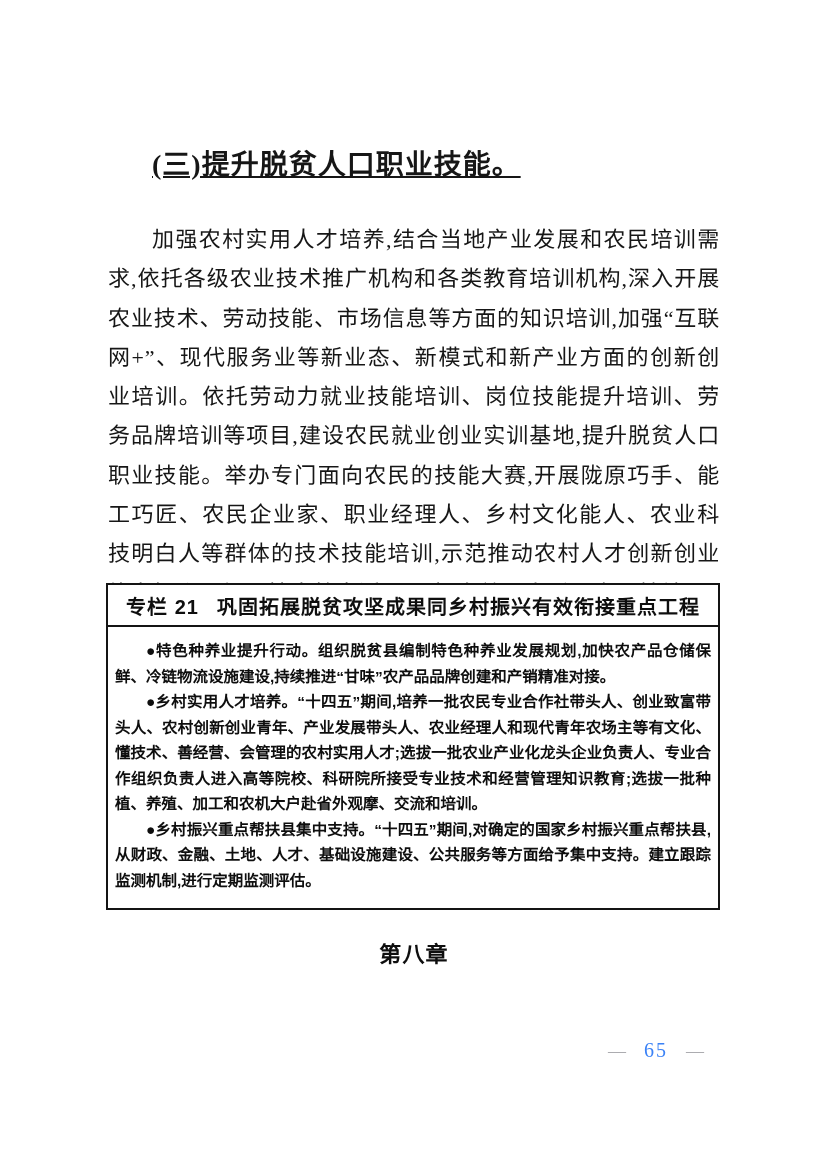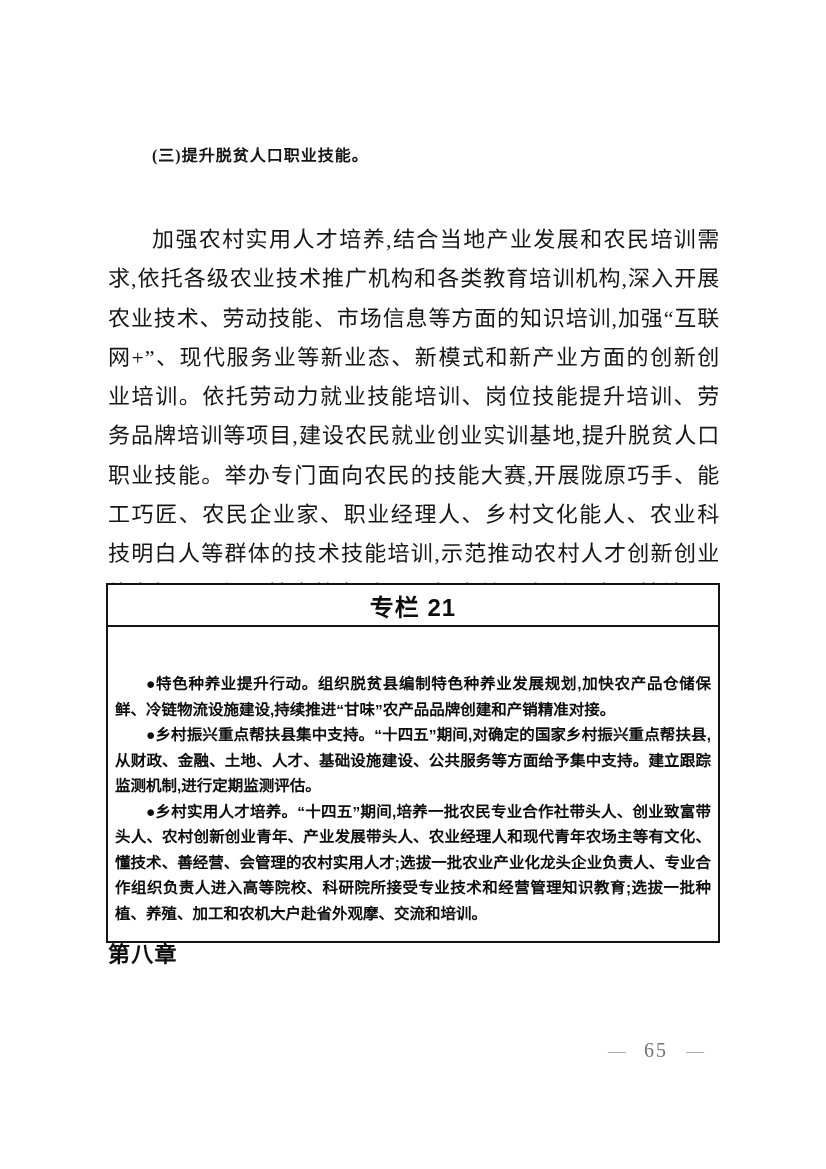--- a/index.html
+++ b/index.html
@@ -13,23 +13,24 @@
     color: #1a1a1a;
     overflow: hidden;
   }
 
   .section-heading {
     position: absolute;
     top: 142px; left: 108px; width: 612px;
     padding-left: 44px;
     font-family: "Liberation Serif", "DejaVu Serif", serif;
     font-weight: bold;
-    font-size: 16px;
+    font-size: 28px;
     letter-spacing: 1px;
     color: #161616;
+    text-decoration: underline;
   }
   .body-para {
     position: absolute;
     left: 108px; width: 612px;
     font-family: "Liberation Serif", "DejaVu Serif", serif;
     font-size: 22px;
     line-height: 39.3px;
     letter-spacing: 0.8px;
     text-align: justify;
     text-indent: 2em;
@@ -47,79 +48,79 @@
   }
   .callout-title {
     display: flex;
     align-items: center;
     justify-content: center;
     gap: 18px;
     height: 42px;
     border-bottom: 2px solid #141414;
     font-family: "Liberation Sans", "DejaVu Sans", sans-serif;
     font-weight: bold;
-    font-size: 24px;
+    font-size: 20px;
     letter-spacing: 1px;
     color: #0e0e0e;
   }
   .callout-body {
     padding: 11px 7px 15px 7px;
-    margin-top: 33px;
   }
   .callout-body p {
     font-family: "Liberation Sans", "DejaVu Sans", sans-serif;
     font-weight: bold;
     font-size: 15.5px;
     line-height: 25.5px;
     text-align: justify;
     text-indent: 2em;
     color: #0e0e0e;
   }
   .chapter-heading {
     position: absolute;
     top: 936px; left: 108px; width: 612px;
     display: flex;
-    justify-content: space-between;
+    justify-content: center;
     gap: 27px;
     font-family: "Liberation Sans", "DejaVu Sans", sans-serif;
     font-weight: bold;
     font-size: 22px;
     letter-spacing: 1.2px;
     color: #0e0e0e;
     white-space: nowrap;
   }
   .page-footer {
     position: absolute;
     top: 1039px; left: 608px; width: 96px;
     display: flex;
     align-items: center;
     justify-content: space-between;
     font-family: "Liberation Serif", "DejaVu Serif", serif;
     font-size: 20px;
   }
   .footer-dash { color: #a9a9ad; font-size: 18px; line-height: 1; }
-  .footer-num  { color: #737373; letter-spacing: 2px; }
+  .footer-num  { color: #3b82f6; letter-spacing: 2px; }
 </style>
 </head>
 <body>
 
 <div class="page">
 
   <h3 class="section-heading">(三)提升脱贫人口职业技能。</h3>
 
   <p class="body-para" id="para1">加强农村实用人才培养,结合当地产业发展和农民培训需求,依托各级农业技术推广机构和各类教育培训机构,深入开展农业技术、劳动技能、市场信息等方面的知识培训,加强“互联网+”、现代服务业等新业态、新模式和新产业方面的创新创业培训。依托劳动力就业技能培训、岗位技能提升培训、劳务品牌培训等项目,建设农民就业创业实训基地,提升脱贫人口职业技能。举办专门面向农民的技能大赛,开展陇原巧手、能工巧匠、农民企业家、职业经理人、乡村文化能人、农业科技明白人等群体的技术技能培训,示范推动农村人才创新创业能力提升。加强扶志教育活动,弘扬自尊、自爱、自强精神。</p>
 
   <div class="callout-box">
     <div class="callout-title">
       <span>专栏 21</span>
+      <span>巩固拓展脱贫攻坚成果同乡村振兴有效衔接重点工程</span>
     </div>
     <div class="callout-body">
       <p>●特色种养业提升行动。组织脱贫县编制特色种养业发展规划,加快农产品仓储保鲜、冷链物流设施建设,持续推进“甘味”农产品品牌创建和产销精准对接。</p>
+      <p>●乡村实用人才培养。“十四五”期间,培养一批农民专业合作社带头人、创业致富带头人、农村创新创业青年、产业发展带头人、农业经理人和现代青年农场主等有文化、懂技术、善经营、会管理的农村实用人才;选拔一批农业产业化龙头企业负责人、专业合作组织负责人进入高等院校、科研院所接受专业技术和经营管理知识教育;选拔一批种植、养殖、加工和农机大户赴省外观摩、交流和培训。</p>
       <p>●乡村振兴重点帮扶县集中支持。“十四五”期间,对确定的国家乡村振兴重点帮扶县,从财政、金融、土地、人才、基础设施建设、公共服务等方面给予集中支持。建立跟踪监测机制,进行定期监测评估。</p>
-      <p>●乡村实用人才培养。“十四五”期间,培养一批农民专业合作社带头人、创业致富带头人、农村创新创业青年、产业发展带头人、农业经理人和现代青年农场主等有文化、懂技术、善经营、会管理的农村实用人才;选拔一批农业产业化龙头企业负责人、专业合作组织负责人进入高等院校、科研院所接受专业技术和经营管理知识教育;选拔一批种植、养殖、加工和农机大户赴省外观摩、交流和培训。</p>
     </div>
   </div>
 
   <h2 class="chapter-heading">
     <span>第八章</span>
   </h2>
 
 
   <div class="page-footer">
     <span class="footer-dash">—</span>

